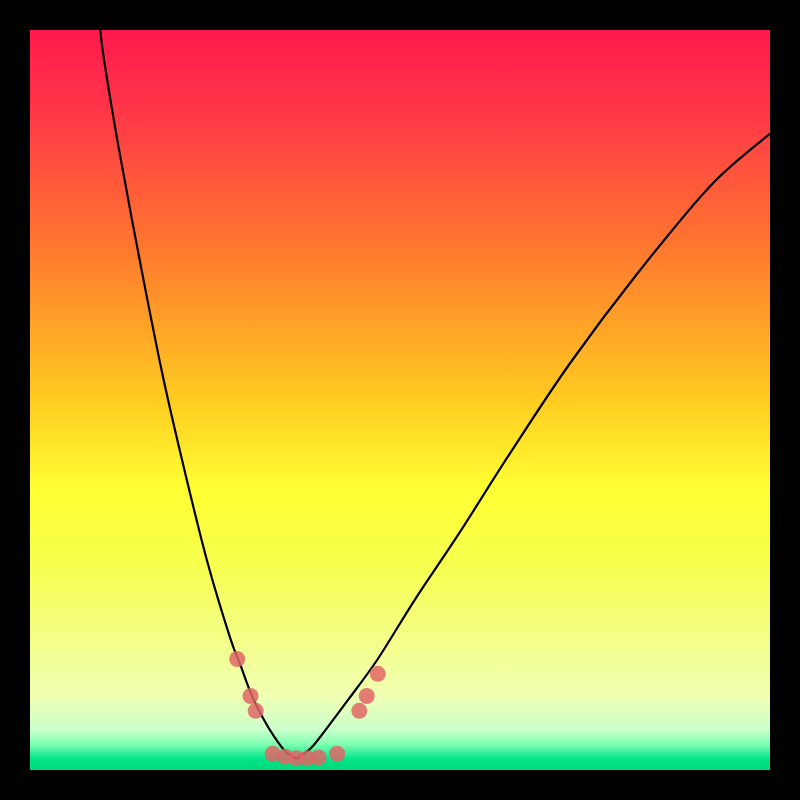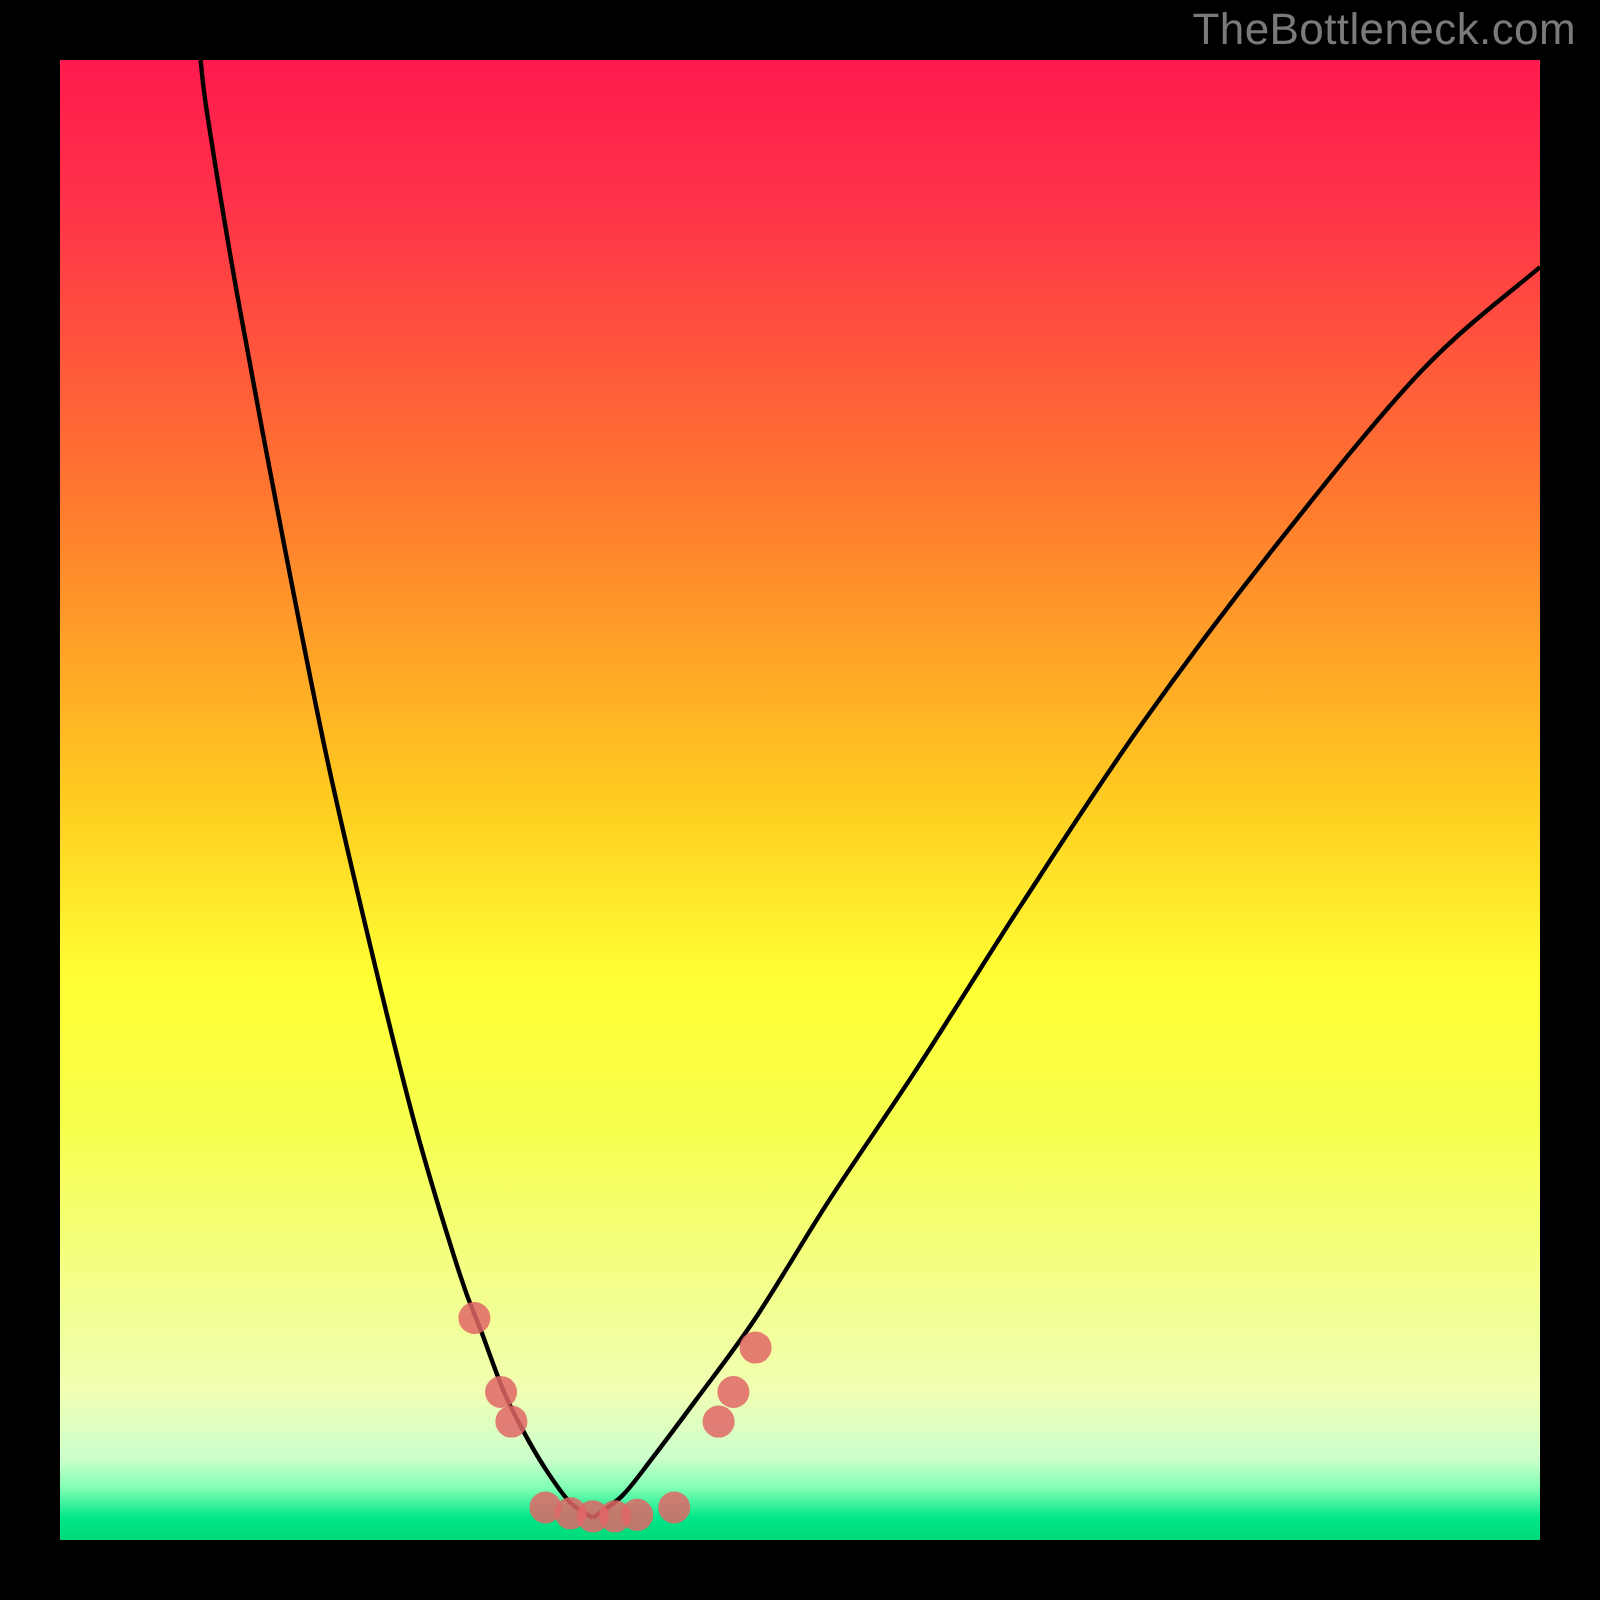--- a/index.html
+++ b/index.html
@@ -37,21 +37,20 @@
     width: 800px;
     height: 800px;
     display: block;
   }
 </style>
 </head>
 <body>
 
 <div class="frame">
 
-  <div class="watermark">TheBottleneck.com</div>
 
   <svg class="plot" viewBox="0 0 800 800">
     <defs>
       <linearGradient id="bg-grad" x1="0" y1="0" x2="0" y2="1">
           <stop offset="0.00%" stop-color="#ff1a4d"></stop>
           <stop offset="10.00%" stop-color="#ff3349"></stop>
           <stop offset="30.00%" stop-color="#ff7a2e"></stop>
           <stop offset="50.00%" stop-color="#ffcc20"></stop>
           <stop offset="62.00%" stop-color="#ffff33"></stop>
           <stop offset="72.00%" stop-color="#f7ff4d"></stop>

